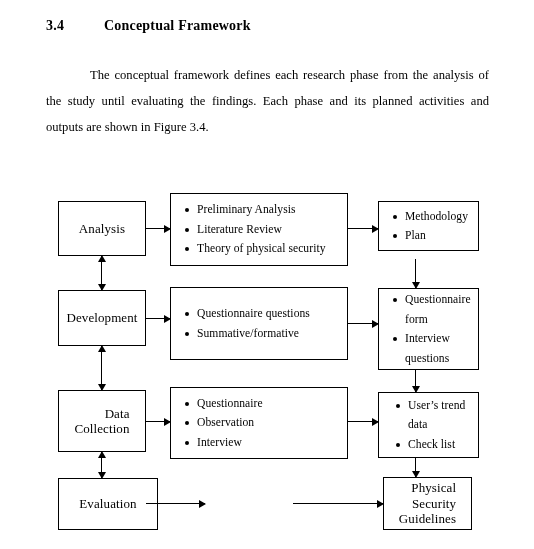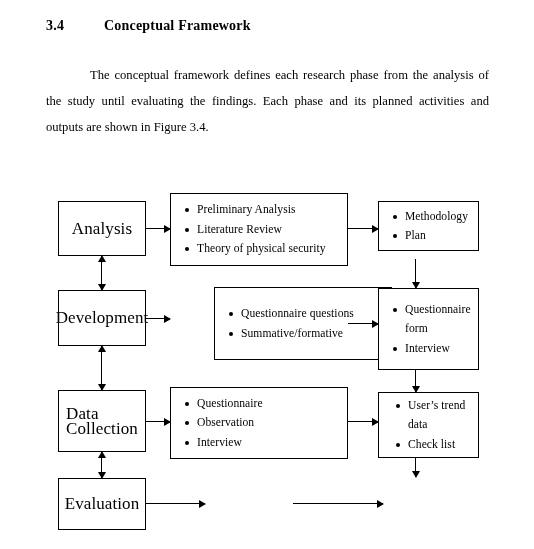--- a/index.html
+++ b/index.html
@@ -52,22 +52,22 @@
   .diagram > * { pointer-events: auto; }
 
   .node {
     position: absolute;
     box-sizing: border-box;
     border: 1.2px solid #000000;
     background: #ffffff;
     display: flex;
     align-items: center;
     justify-content: center;
-    text-align: left;
-    font-size: 17px;
+    text-align: right;
+    font-size: 13px;
     line-height: 15.5px;
     letter-spacing: 0.1px;
   }
 
   .node-list {
     position: absolute;
     box-sizing: border-box;
     border: 1.2px solid #000000;
     background: #ffffff;
     display: flex;
@@ -180,34 +180,35 @@
   <div class="arrow-v bidir" style="left:101px; top:256px; height:34px;"></div>
 
   <div class="arrow-v" style="left:415px; top:259px; height:29px;"></div>
 
   <div class="node" style="left:58px; top:290px; width:88px; height:56px;">
     <span>Development</span>
   </div>
 
   <div class="arrow-h" style="left:146px; top:318px; width:24px;"></div>
 
-  <div class="node-list" style="left:170px; top:287px; width:178px; height:73px;margin-left:44px;">
+  <div class="node-list" style="left:170px; top:287px; width:178px; height:73px;">
     <ul>
       <li>Questionnaire questions</li>
       <li>Summative/formative</li>
     </ul>
   </div>
 
   <div class="arrow-h" style="left:348px; top:323px; width:30px;"></div>
 
   <div class="node-list" style="left:378px; top:288px; width:101px; height:82px;">
     <ul>
       <li>Questionnaire</li>
       <li class="cont">form</li>
       <li>Interview</li>
+      <li class="cont">questions</li>
     </ul>
   </div>
 
   <div class="arrow-v bidir" style="left:101px; top:346px; height:44px;"></div>
 
   <div class="arrow-v" style="left:415px; top:370px; height:22px;"></div>
 
   <div class="node" style="left:58px; top:390px; width:88px; height:62px; white-space:pre-line;">
     <span>Data
 Collection</span>
@@ -229,23 +230,28 @@
     <ul>
       <li>User’s trend data</li>
       <li>Check list</li>
     </ul>
   </div>
 
   <div class="arrow-v bidir" style="left:101px; top:452px; height:26px;"></div>
 
   <div class="arrow-v" style="left:415px; top:458px; height:19px;"></div>
 
-  <div class="node" style="left:58px; top:478px; width:88px; height:52px;">
+  <div class="node" style="left:58px; top:478px; width:100px; height:52px;">
     <span>Evaluation</span>
   </div>
 
   <div class="arrow-h" style="left:146px; top:503px; width:59px;"></div>
 
 
   <div class="arrow-h" style="left:293px; top:503px; width:90px;"></div>
 
+  <div class="node" style="left:383px; top:477px; width:89px; height:53px; white-space:pre-line;">
+    <span>Physical
+Security
+Guidelines</span>
+  </div>
 
 </div>
 
 </body></html>

